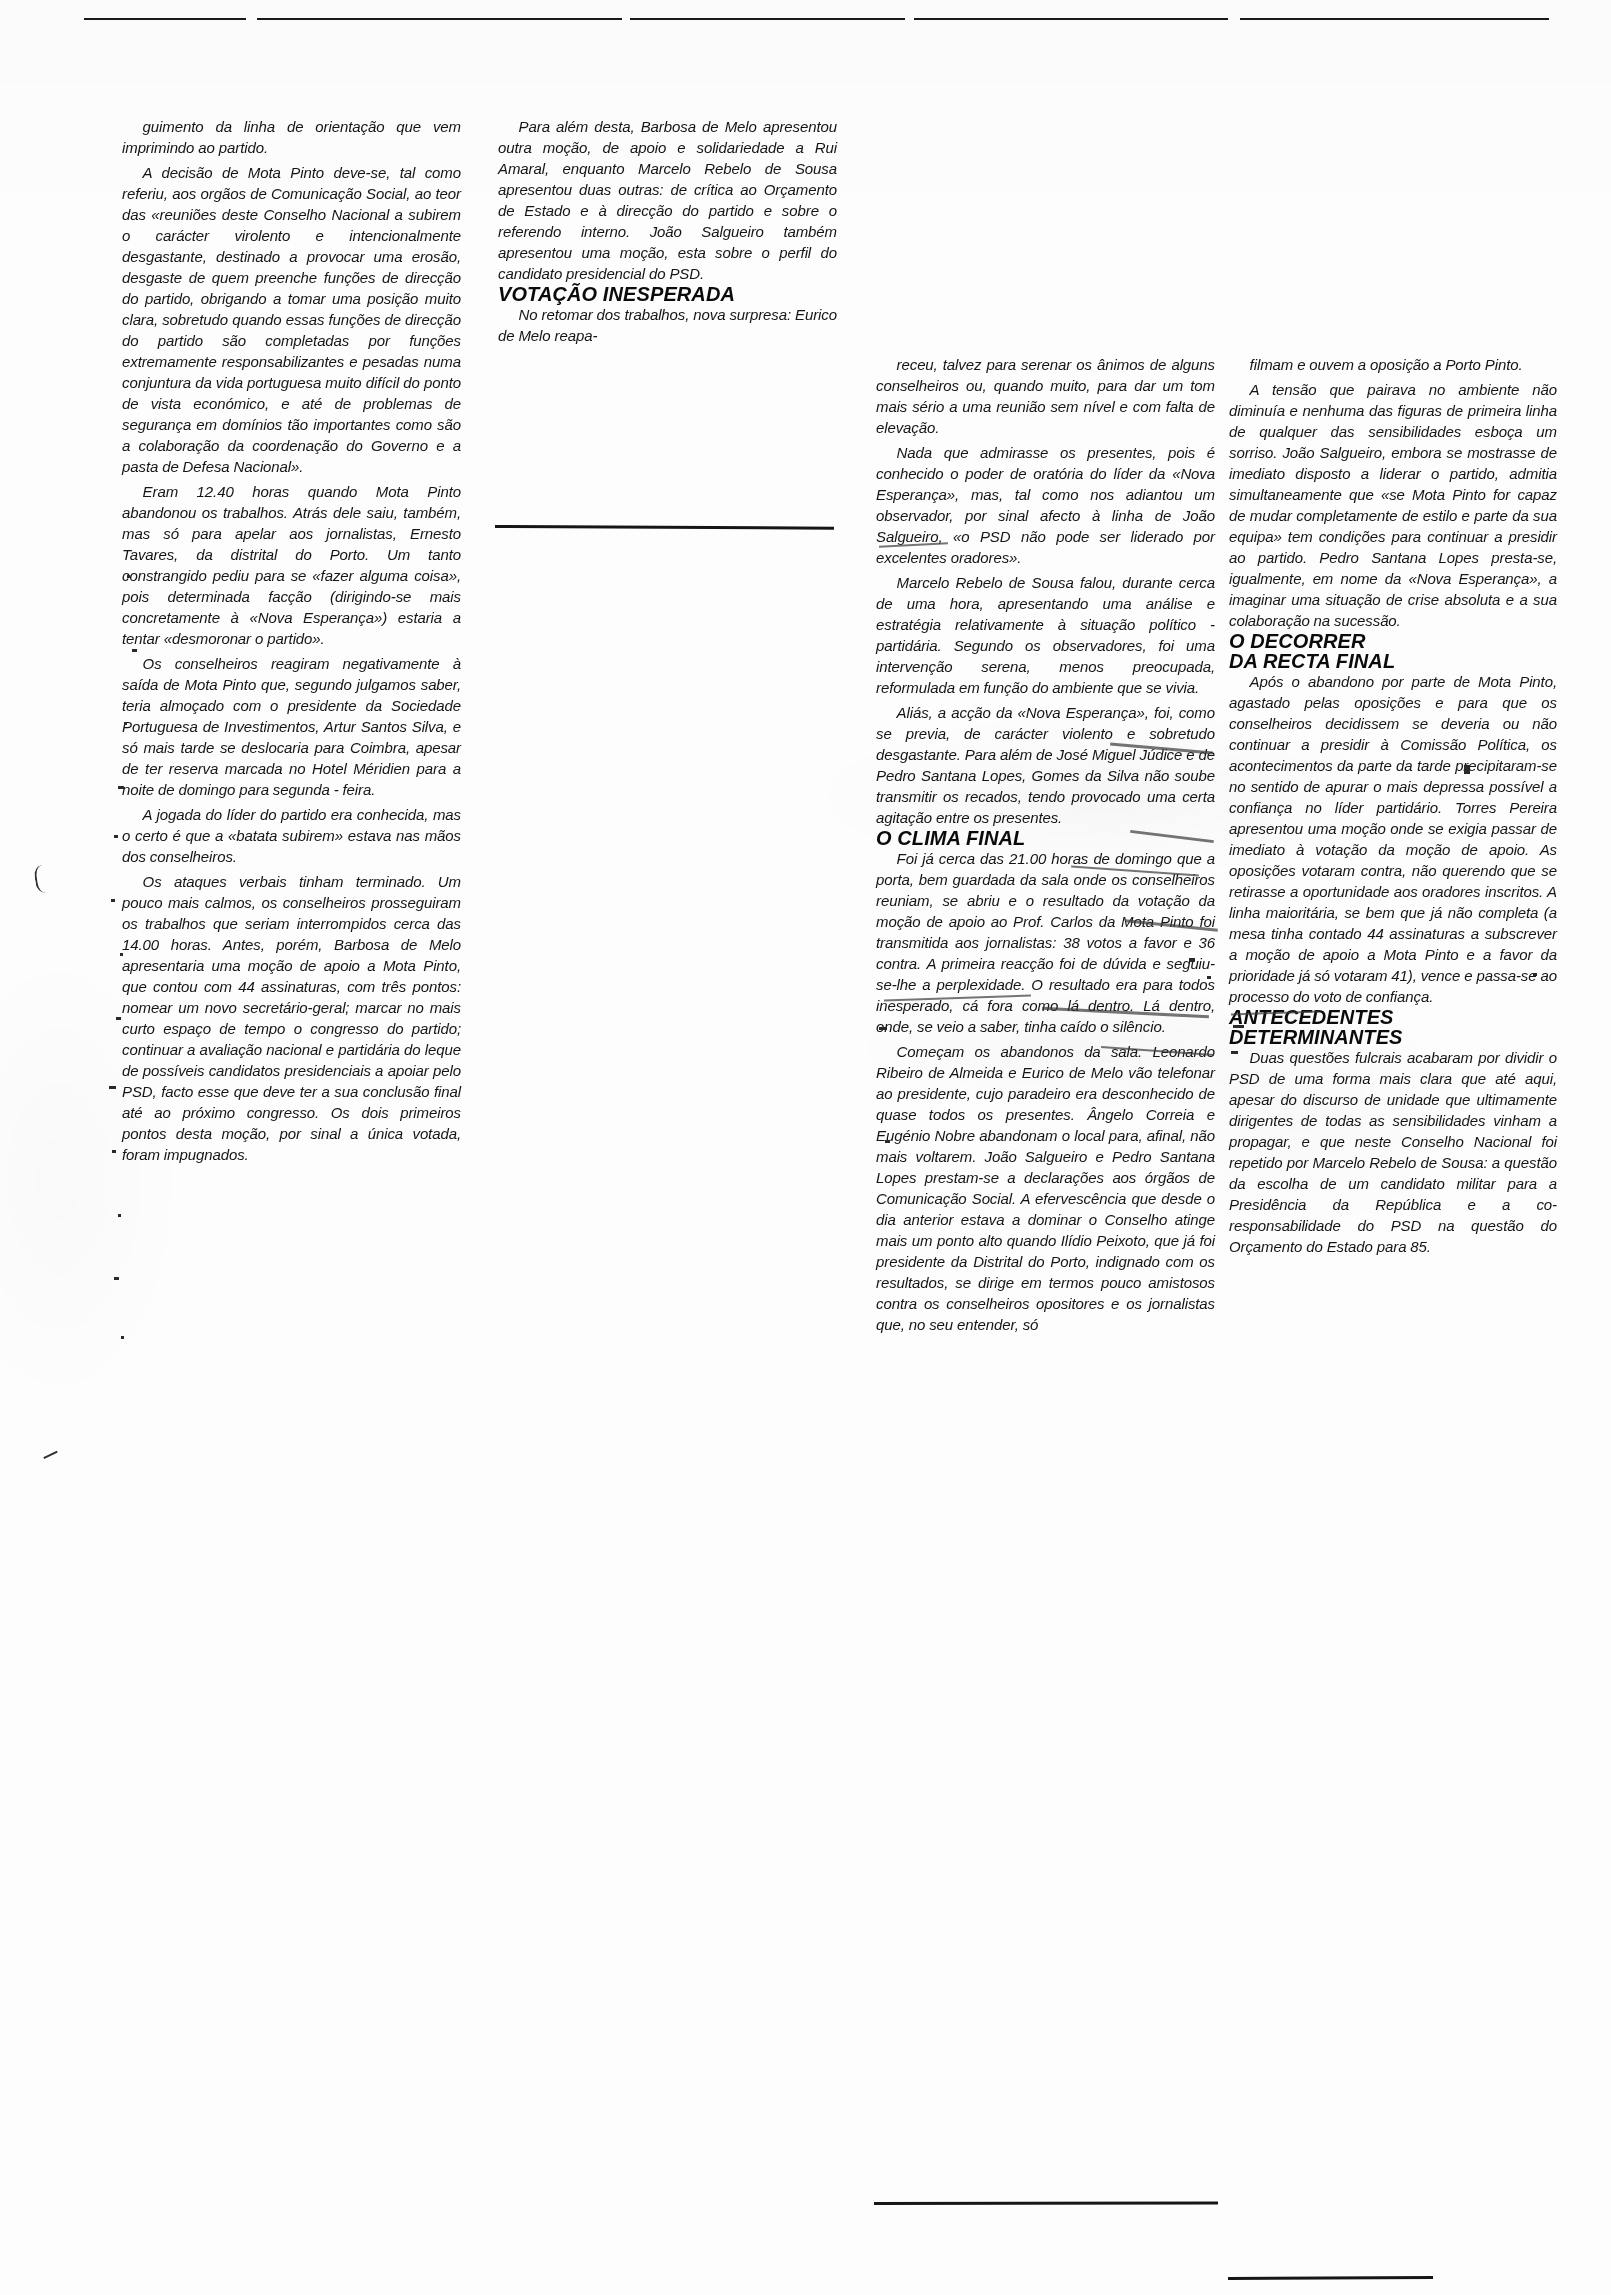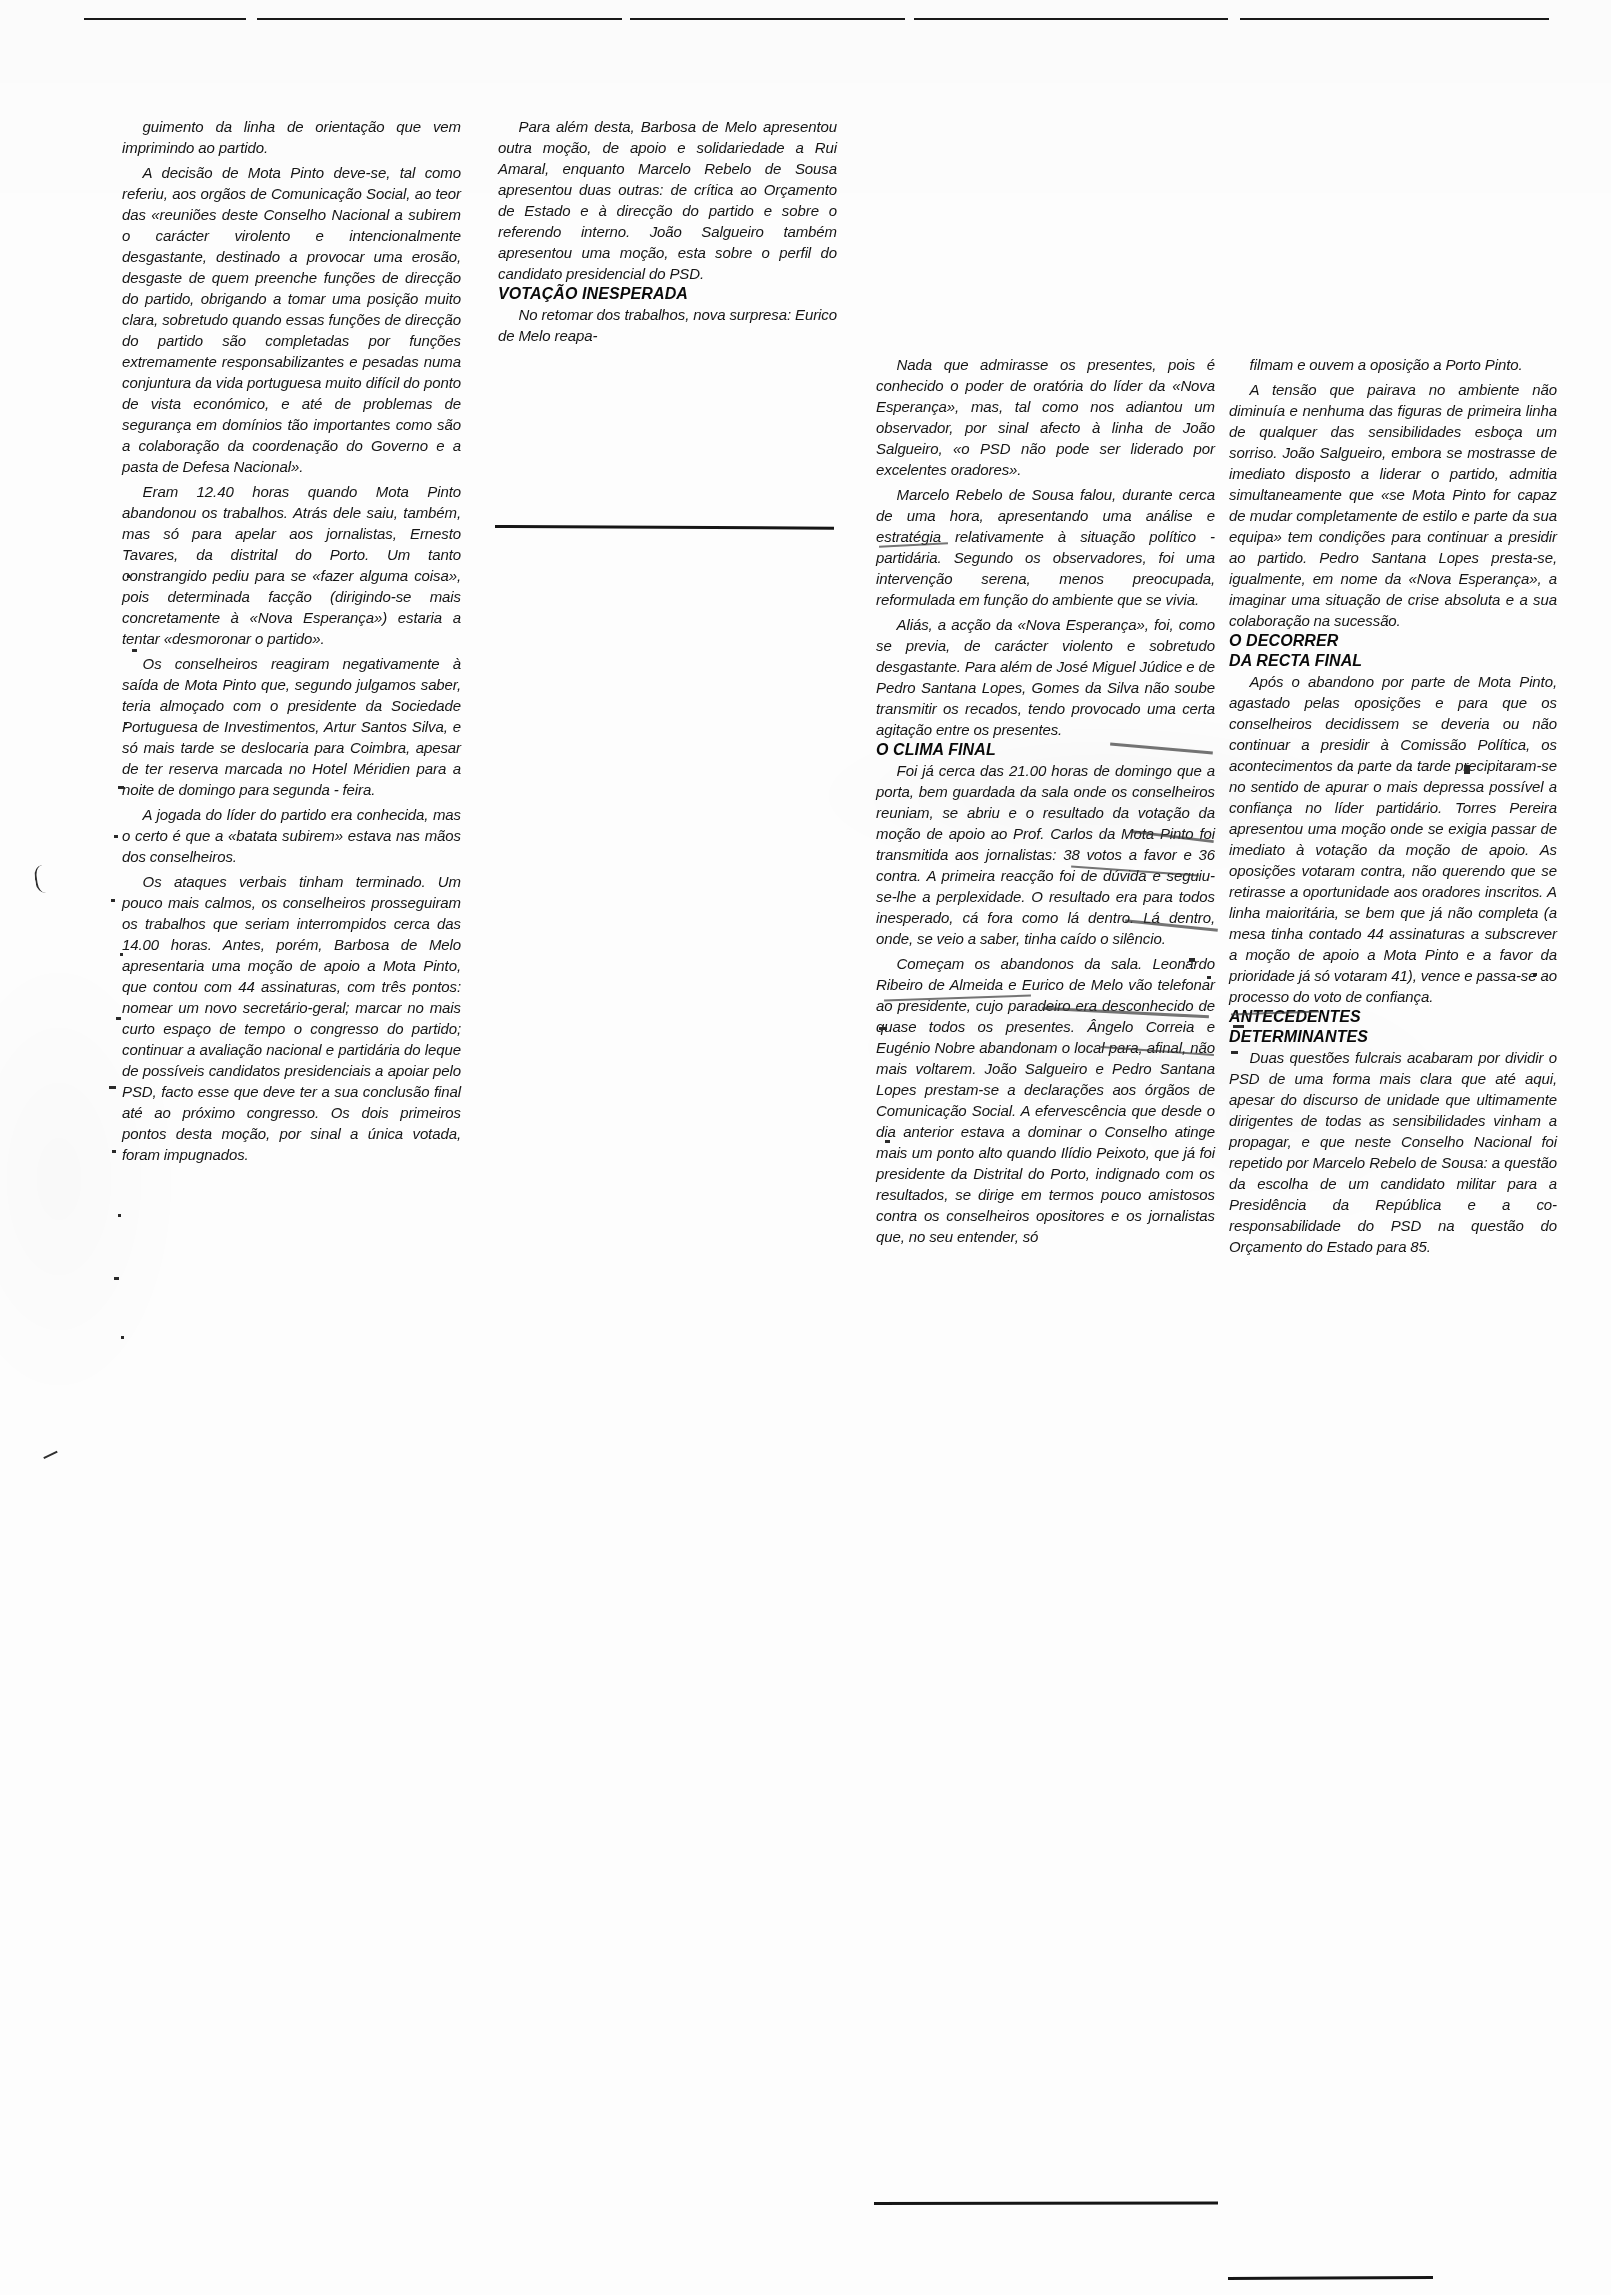--- a/index.html
+++ b/index.html
@@ -84,21 +84,21 @@
     letter-spacing: -0.1px;
     word-spacing: -0.1px;
     color: #151515;
     -webkit-font-smoothing: none;
   }
   p.body + p.body { margin-top: 4px; }
 
   
   h2.kicker {
     margin: 0;
-    font-size: 16px;
+    font-size: 20px;
     line-height: 20px;
     font-weight: bold;
     letter-spacing: 0.1px;
     color: #0b0b0b;
     text-indent: 0;
   }
   .kicker-gap-before { margin-top: 12.8px; }
   .kicker-gap-after  { margin-bottom: 4.9px; }
 
   
@@ -186,20 +186,21 @@
         <p class="body">Os conselheiros reagiram negativamente à saída de Mota Pinto que, segundo julgamos saber, teria almoçado com o presidente da Sociedade Portuguesa de Investimentos, Artur Santos Silva, e só mais tarde se deslocaria para Coimbra, apesar de ter reserva marcada no Hotel Méridien para a noite de domingo para segunda - feira.</p>
         <p class="body">A jogada do líder do partido era conhecida, mas o certo é que a «batata subirem» estava nas mãos dos conselheiros.</p>
         <p class="body">Os ataques verbais tinham terminado. Um pouco mais calmos, os conselheiros prosseguiram os trabalhos que seriam interrompidos cerca das 14.00 horas. Antes, porém, Barbosa de Melo apresentaria uma moção de apoio a Mota Pinto, que contou com 44 assinaturas, com três pontos: nomear um novo secretário-geral; marcar no mais curto espaço de tempo o congresso do partido; continuar a avaliação nacional e partidária do leque de possíveis candidatos presidenciais a apoiar pelo PSD, facto esse que deve ter a sua conclusão final até ao próximo congresso. Os dois primeiros pontos desta moção, por sinal a única votada, foram impugnados.</p>
       </div>
     <div class="col" id="col-2">
         <p class="body">Para além desta, Barbosa de Melo apresentou outra moção, de apoio e solidariedade a Rui Amaral, enquanto Marcelo Rebelo de Sousa apresentou duas outras: de crítica ao Orçamento de Estado e à direcção do partido e sobre o referendo interno. João Salgueiro também apresentou uma moção, esta sobre o perfil do candidato presidencial do PSD.</p>
         <h2 class="kicker kicker-gap-before kicker-gap-after">VOTAÇÃO INESPERADA</h2>
         <p class="body">No retomar dos trabalhos, nova surpresa: Eurico de Melo reapa-</p>
       </div>
     <div class="col" id="col-3">
+        <p class="body">receu, talvez para serenar os ânimos de alguns conselheiros ou, quando muito, para dar um tom mais sério a uma reunião sem nível e com falta de elevação.</p>
         <p class="body">Nada que admirasse os presentes, pois é conhecido o poder de oratória do líder da «Nova Esperança», mas, tal como nos adiantou um observador, por sinal afecto à linha de João Salgueiro, «o PSD não pode ser liderado por excelentes oradores».</p>
         <p class="body">Marcelo Rebelo de Sousa falou, durante cerca de uma hora, apresentando uma análise e estratégia relativamente à situação político - partidária. Segundo os observadores, foi uma intervenção serena, menos preocupada, reformulada em função do ambiente que se vivia.</p>
         <p class="body">Aliás, a acção da «Nova Esperança», foi, como se previa, de carácter violento e sobretudo desgastante. Para além de José Miguel Júdice e de Pedro Santana Lopes, Gomes da Silva não soube transmitir os recados, tendo provocado uma certa agitação entre os presentes.</p>
         <h2 class="kicker kicker-gap-before kicker-gap-after">O CLIMA FINAL</h2>
         <p class="body">Foi já cerca das 21.00 horas de domingo que a porta, bem guardada da sala onde os conselheiros reuniam, se abriu e o resultado da votação da moção de apoio ao Prof. Carlos da Mota Pinto foi transmitida aos jornalistas: 38 votos a favor e 36 contra. A primeira reacção foi de dúvida e seguiu-se-lhe a perplexidade. O resultado era para todos inesperado, cá fora como lá dentro. Lá dentro, onde, se veio a saber, tinha caído o silêncio.</p>
         <p class="body">Começam os abandonos da sala. Leonardo Ribeiro de Almeida e Eurico de Melo vão telefonar ao presidente, cujo paradeiro era desconhecido de quase todos os presentes. Ângelo Correia e Eugénio Nobre abandonam o local para, afinal, não mais voltarem. João Salgueiro e Pedro Santana Lopes prestam-se a declarações aos órgãos de Comunicação Social. A efervescência que desde o dia anterior estava a dominar o Conselho atinge mais um ponto alto quando Ilídio Peixoto, que já foi presidente da Distrital do Porto, indignado com os resultados, se dirige em termos pouco amistosos contra os conselheiros opositores e os jornalistas que, no seu entender, só</p>
       </div>
     <div class="col" id="col-4">
         <p class="body">filmam e ouvem a oposição a Porto Pinto.</p>
         <p class="body">A tensão que pairava no ambiente não diminuía e nenhuma das figuras de primeira linha de qualquer das sensibilidades esboça um sorriso. João Salgueiro, embora se mostrasse de imediato disposto a liderar o partido, admitia simultaneamente que «se Mota Pinto for capaz de mudar completamente de estilo e parte da sua equipa» tem condições para continuar a presidir ao partido. Pedro Santana Lopes presta-se, igualmente, em nome da «Nova Esperança», a imaginar uma situação de crise absoluta e a sua colaboração na sucessão.</p>

